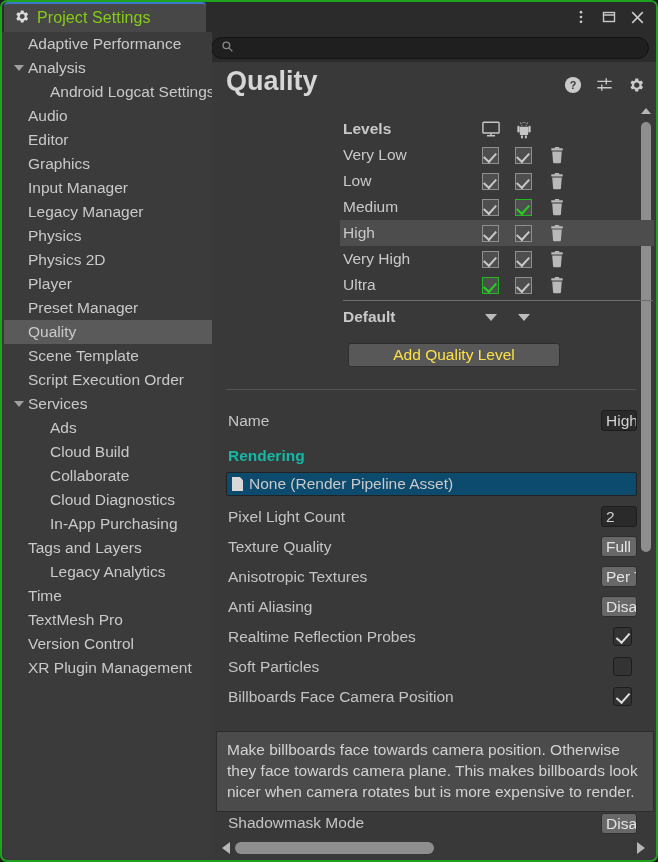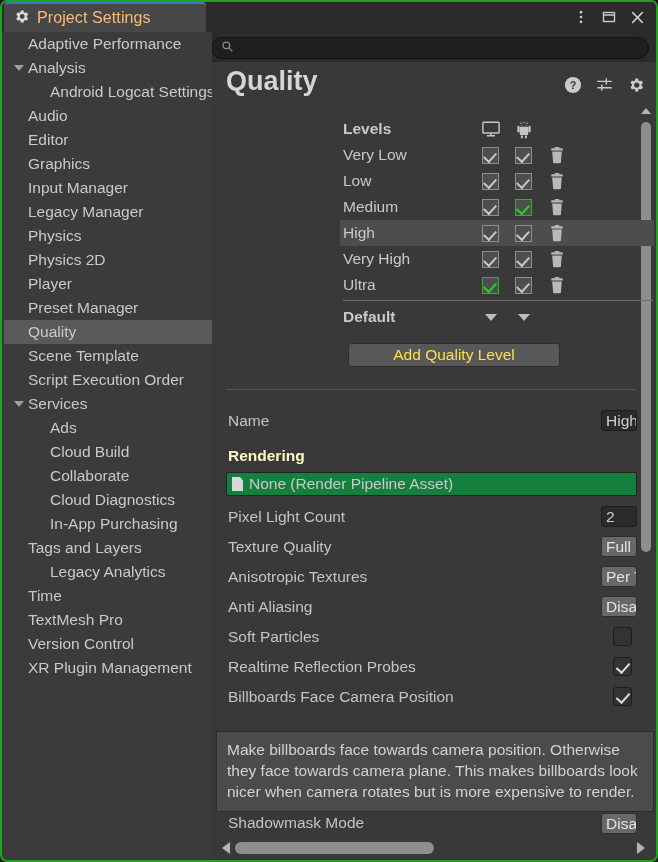--- a/index.html
+++ b/index.html
@@ -21,21 +21,21 @@
     position: absolute; left: 0; top: 0; width: 100%; height: 30px;
     background: #2b2b2b;
   }
   .tab {
     position: absolute; left: 2px; top: 0; width: 202px; height: 30px;
     background: #474747;
     border-top: 2px solid #3a79c8;
     border-radius: 4px 4px 0 0;
     display: flex; align-items: center; padding-left: 9px; gap: 7px;
   }
-  .tab-title { color: #fdba74; font-size: 16px; letter-spacing: .1px; }
+  .tab-title { color: #84cc16; font-size: 16px; letter-spacing: .1px; }
   .gear-glyph { display:block; }
   .wincontrols {
     position: absolute; right: 6px; top: 0; height: 30px;
     display: flex; align-items: center; gap: 2px;
   }
   .wc-btn {
     width: 26px; height: 26px; display: flex; align-items: center;
     justify-content: center; color: #c8c8c8;
   }
   
@@ -151,25 +151,25 @@
   }
   .prop-label { color: #c4c4c4; font-size: 15.5px; padding-left: 16px; }
   .name-field {
     position: absolute; right: 17px; top: 3px; width: 36px; height: 21px;
     background: #2a2a2a; border: 1px solid #1d1d1d; border-radius: 3px;
     color: #d0d0d0; font-size: 15.5px; padding-left: 4px;
     overflow: hidden; white-space: nowrap; line-height: 19px;
   }
   .section-hdr {
     position: absolute; left: 16px; top: 385px;
-    color: #fef9c3; font-size: 15.5px; font-weight: bold;
+    color: #14b8a6; font-size: 15.5px; font-weight: bold;
   }
   .asset-row {
     position: absolute; left: 14px; top: 410px; right: 17px; height: 24px;
-    background: #15803d; border: 1px solid #222; border-radius: 2px;
+    background: #0c4a6e; border: 1px solid #222; border-radius: 2px;
     display: flex; align-items: center; padding-left: 5px; gap: 6px;
   }
   .asset-label { color: #c9c9c9; font-size: 15.5px; white-space: nowrap; }
   .doc-icon {
     width: 11px; height: 14px; background: #d8d8d8;
     clip-path: polygon(0 0, 72% 0, 100% 24%, 100% 100%, 0 100%);
   }
   .prows { position: absolute; left: 0; top: 440px; right: 0; }
   .prow {
     height: 30px; display: flex; align-items: center; position: relative;
@@ -570,26 +570,26 @@
         </div>
         <div class="prow">
           <span class="prop-label">Anisotropic Textures</span>
           <span class="pval-box pval-dd">Per Texture</span>
         </div>
         <div class="prow">
           <span class="prop-label">Anti Aliasing</span>
           <span class="pval-box pval-dd">Disabled</span>
         </div>
         <div class="prow">
+          <span class="prop-label">Realtime Reflection Probes</span>
+          <span class="pval-cb on"></span>
+        </div>
+        <div class="prow">
           <span class="prop-label">Soft Particles</span>
           <span class="pval-cb"></span>
-        </div>
-        <div class="prow">
-          <span class="prop-label">Realtime Reflection Probes</span>
-          <span class="pval-cb on"></span>
         </div>
         <div class="prow">
           <span class="prop-label">Billboards Face Camera Position</span>
           <span class="pval-cb on"></span>
         </div>
       </div>
 
     <div class="tooltip">Make billboards face towards camera position. Otherwise they face towards camera plane. This makes billboards look nicer when camera rotates but is more expensive to render.</div>
 
     <div class="bottom-prop">

